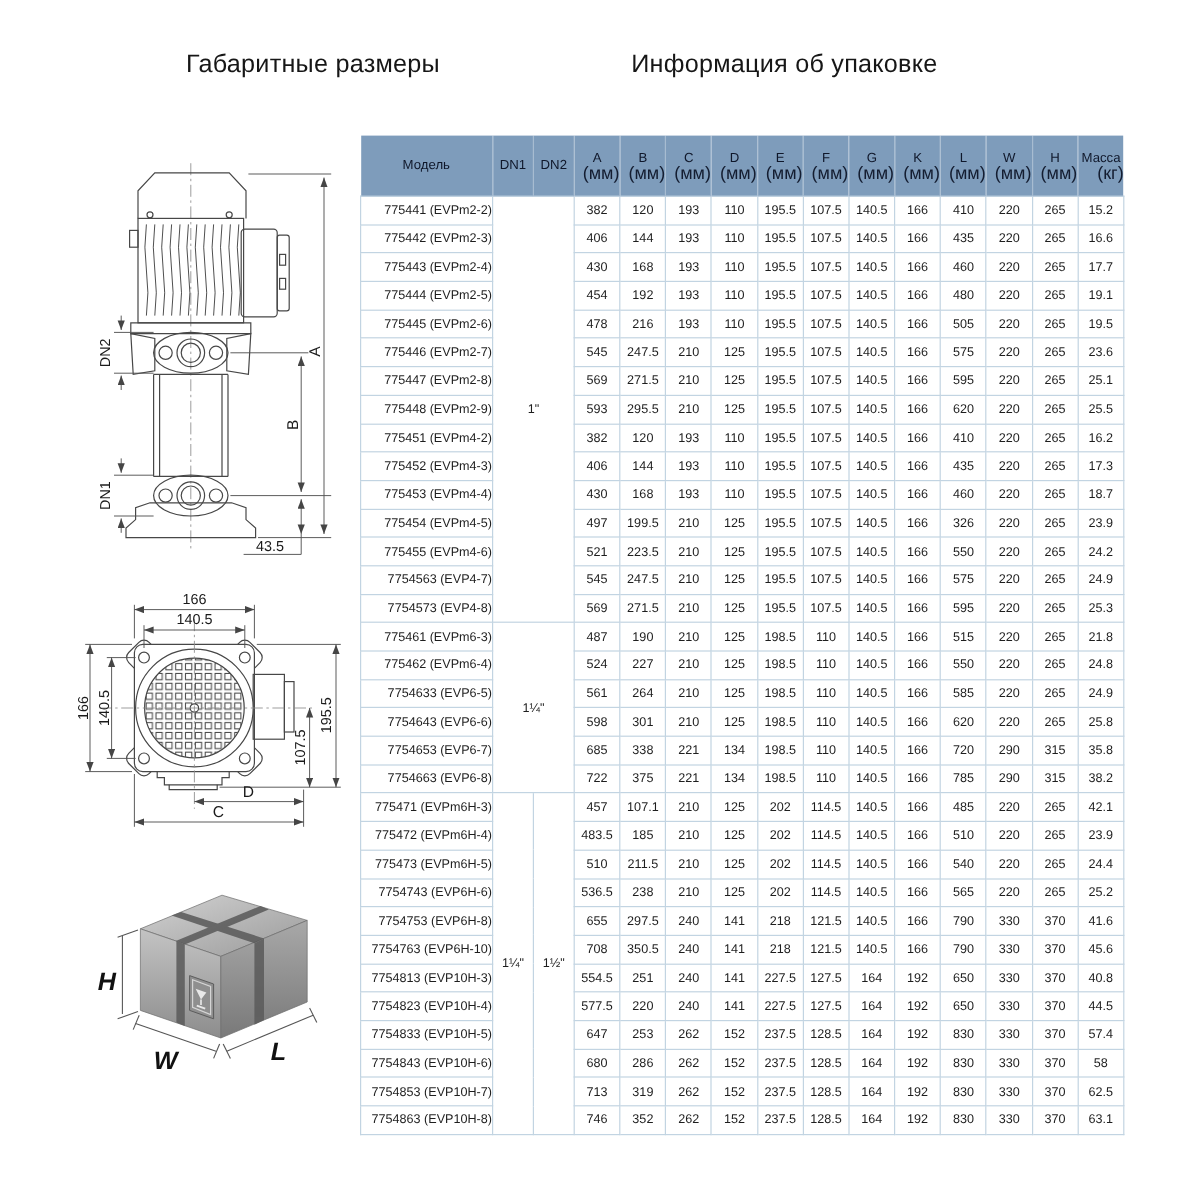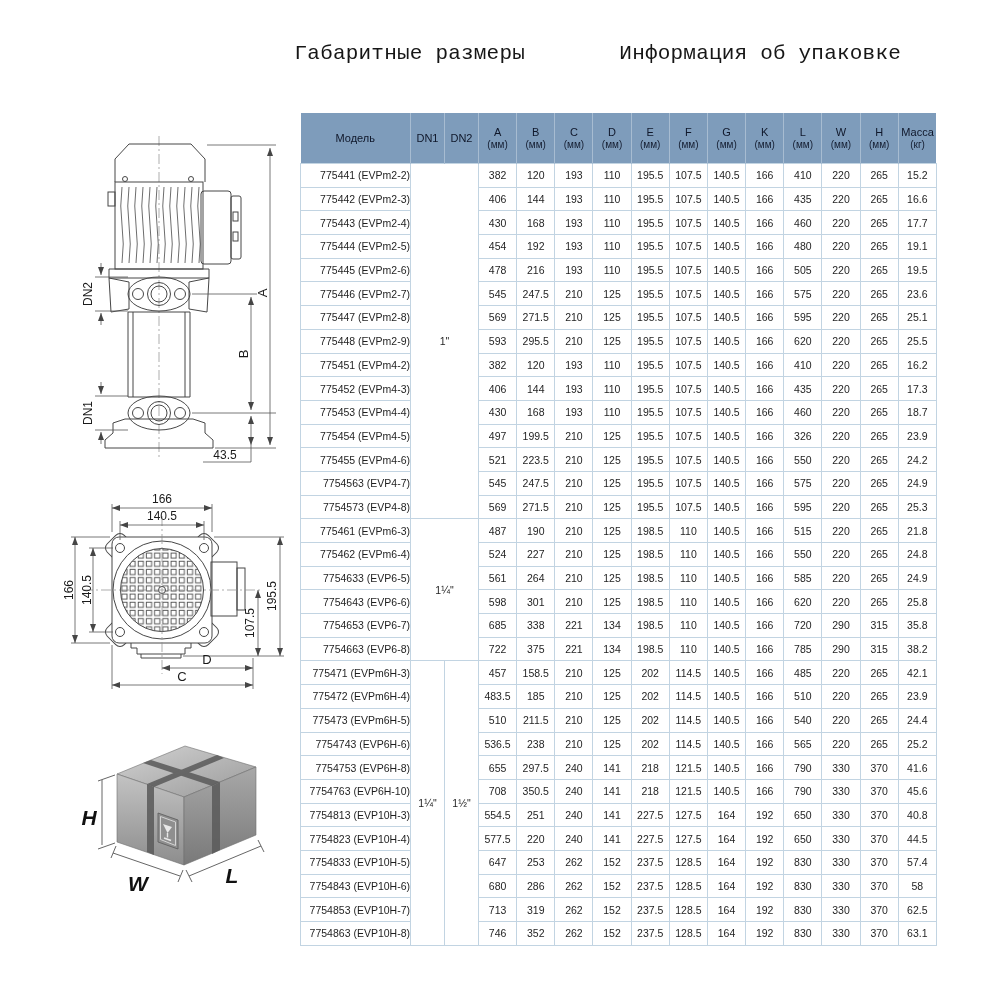--- a/index.html
+++ b/index.html
@@ -1,31 +1,31 @@
 <!DOCTYPE html>
 <html><head>
 <meta charset="utf-8">
 <style>
   html,body{margin:0;padding:0;}
   body{width:1000px;height:1000px;background:#ffffff;overflow:hidden;
        font-family:"Liberation Sans", sans-serif;position:relative;}
-  .heading{position:absolute;top:42px;text-align:right;font-size:21px;
-           font-weight:500;color:#161616;letter-spacing:.2px;font-family:Liberation Mono, monospace;}
+  .heading{position:absolute;top:42px;text-align:left;font-size:21px;
+           font-weight:500;color:#161616;letter-spacing:.2px;}
   #heading-left{left:155px;width:370px;}
   #heading-right{left:526px;width:375px;}
 
   
   #dim-table{position:absolute;left:300px;top:113px;width:636px;
              border-collapse:collapse;table-layout:fixed;}
   #dim-table thead th{background:#7e9cbb;color:#0f172a;font-weight:normal;
              height:50px;vertical-align:middle;padding:0;
              border-right:1px solid rgba(255,255,255,.32);}
   #dim-table thead th:last-child{border-right:none;}
   #dim-table thead th .lbl{font-size:11px;line-height:13px;}
-  #dim-table thead th .unit{font-size:10px;line-height:12px;opacity:.95;}
+  #dim-table thead th .unit{font-size:15px;line-height:12px;opacity:.95;text-align:right;}
   #dim-table tbody tr{height:23.7px;}
   #dim-table tbody td{border:1px solid #c2d4e2;padding:0;font-size:10.5px;
              color:#1e1e1e;text-align:center;vertical-align:middle;
              background:#ffffff;}
   #dim-table tbody td.cell-model{text-align:right;padding-left:8px;}
   #dim-table tbody td.cell-dn{font-size:10.5px;}
   .col-model{width:110px;}
   .col-dn{width:34px;}
   .col-val{width:38.17px;}
 
@@ -600,21 +600,21 @@
         <td class="cell-val">785</td>
         <td class="cell-val">290</td>
         <td class="cell-val">315</td>
         <td class="cell-val">38.2</td>
       </tr>
       <tr>
         <td class="cell-model">775471 (EVPm6H-3)</td>
         <td class="cell-dn" rowspan="12">1¼"</td>
         <td class="cell-dn" rowspan="12">1½"</td>
         <td class="cell-val">457</td>
-        <td class="cell-val">158.5</td>
+        <td class="cell-val">107.1</td>
         <td class="cell-val">210</td>
         <td class="cell-val">125</td>
         <td class="cell-val">202</td>
         <td class="cell-val">114.5</td>
         <td class="cell-val">140.5</td>
         <td class="cell-val">166</td>
         <td class="cell-val">485</td>
         <td class="cell-val">220</td>
         <td class="cell-val">265</td>
         <td class="cell-val">42.1</td>

